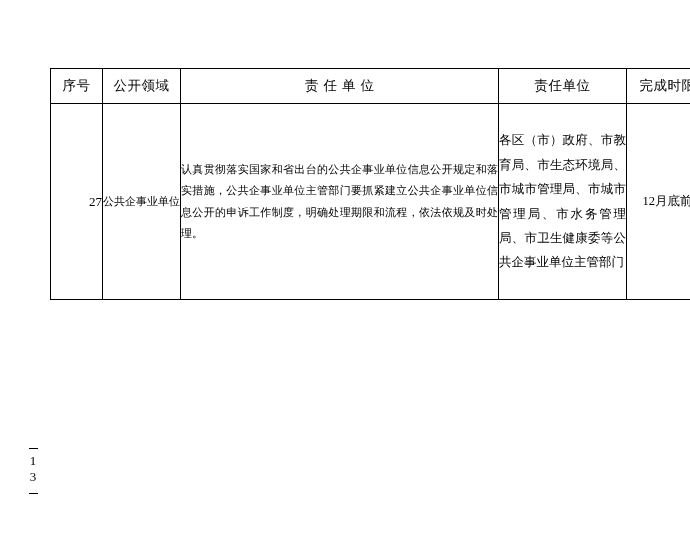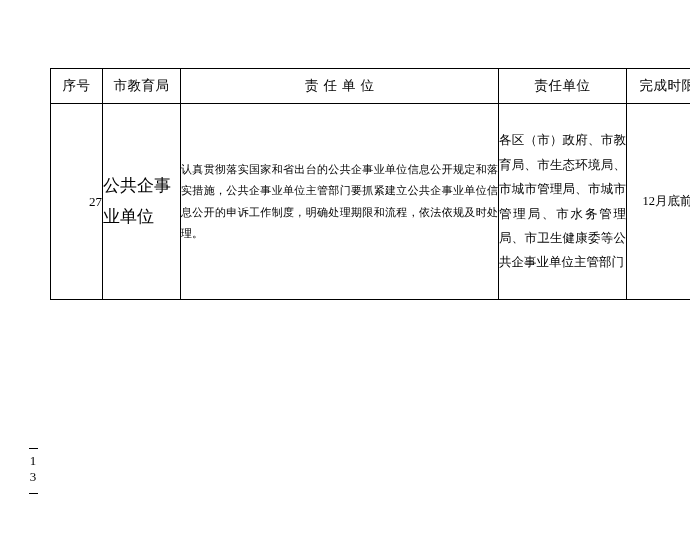--- a/index.html
+++ b/index.html
@@ -55,21 +55,22 @@
 
   .body-row td {
     vertical-align: middle;
   }
   .cell-seq {
     text-align: right;
     font-size: 13px;
     font-family: "Liberation Serif", serif;
   }
   .cell-area {
-    font-size: 17px;
+    text-align: center;
+    font-size: 11px;
     line-height: 1.8;
     padding: 4px 6px;
   }
   .cell-req {
     text-align: justify;
     text-justify: inter-ideograph;
     font-size: 11px;
     line-height: 1.95;
     padding: 8px 14px 8px 14px;
   }
@@ -124,21 +125,21 @@
     <colgroup>
       <col class="col-seq">
       <col class="col-area">
       <col class="col-req">
       <col class="col-unit">
       <col class="col-time">
     </colgroup>
     <thead>
       <tr>
         <th class="hdr-cell">序号</th>
-        <th class="hdr-cell">市教育局</th>
+        <th class="hdr-cell">公开领域</th>
         <th class="hdr-cell spaced">责任单位</th>
         <th class="hdr-cell">责任单位</th>
         <th class="hdr-cell">完成时限</th>
       </tr>
     </thead>
     <tbody>
       <tr class="body-row">
         <td class="cell-seq">27</td>
         <td class="cell-area">公共企事业单位</td>
         <td class="cell-req">认真贯彻落实国家和省出台的公共企事业单位信息公开规定和落实措施，公共企事业单位主管部门要抓紧建立公共企事业单位信息公开的申诉工作制度，明确处理期限和流程，依法依规及时处理。</td>

